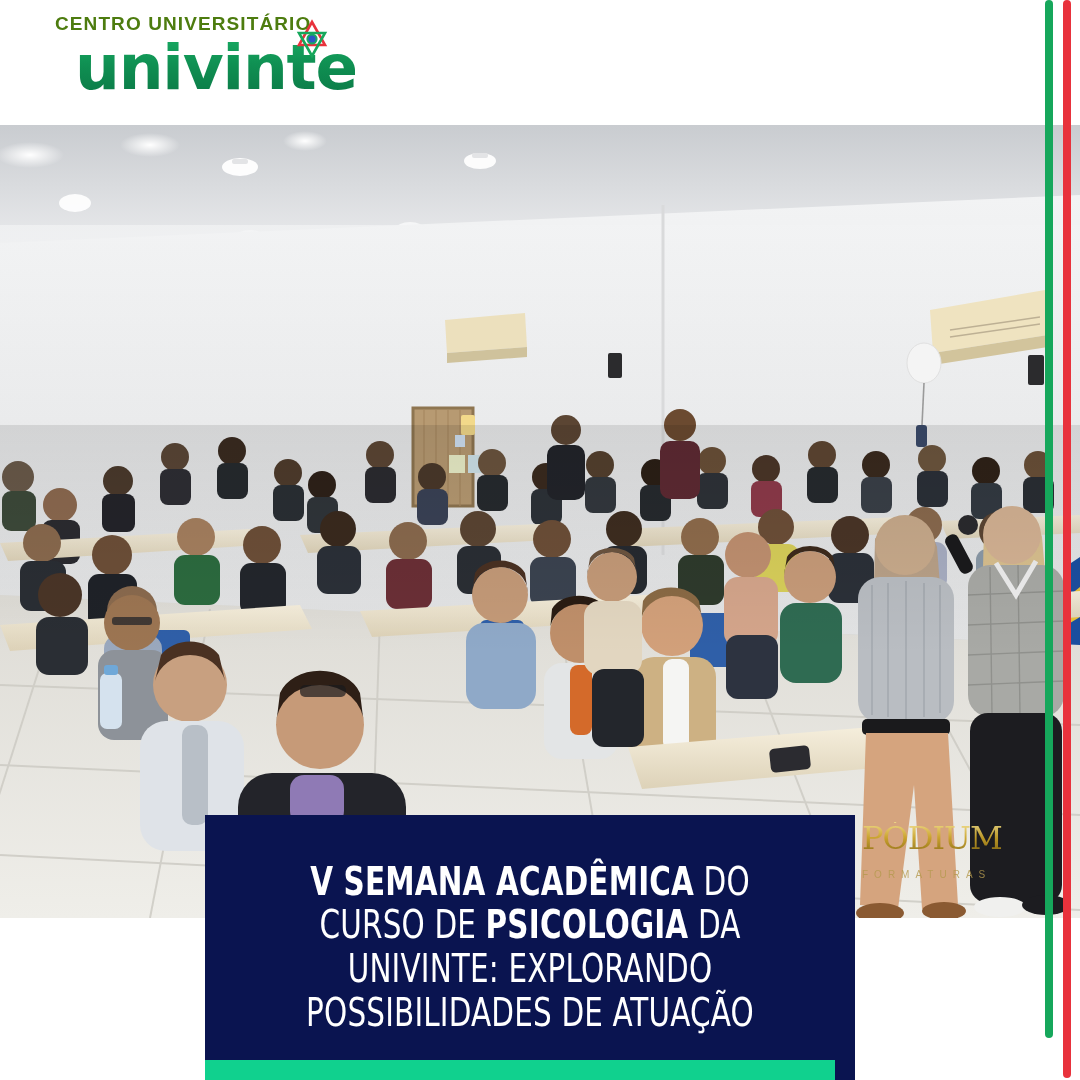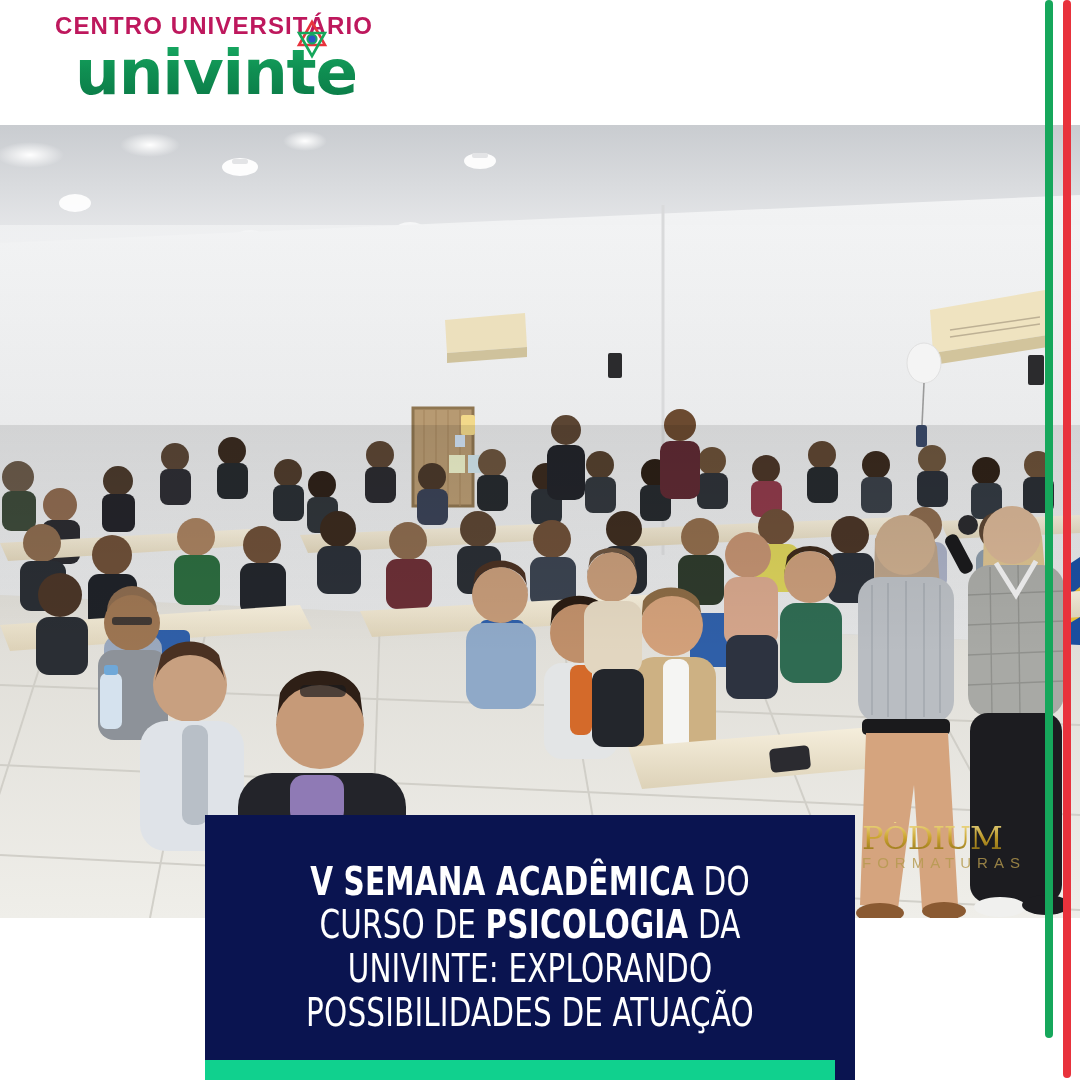--- a/index.html
+++ b/index.html
@@ -23,24 +23,24 @@
   .header-band {
     position:absolute; left:0; top:0;
     width:1080px; height:125px;
     background:#ffffff;
   }
   .logo-wrap {
     position:absolute; left:55px; top:14px;
     width:300px; height:92px;
   }
   .logo-top {
-    font-size:24px;
+    font-size:19px;
     font-weight:bold;
     letter-spacing:1.1px;
-    color:#be185d;
+    color:#4d7c0f;
     line-height:1;
     font-family:"Liberation Sans", sans-serif;
     white-space:nowrap;
   }
   .logo-main {
     position:relative;
     margin-top:5px;
     font-size:63px;
     font-weight:bold;
     letter-spacing:-1.2px;
@@ -124,23 +124,23 @@
     font-size:32px;
     letter-spacing:-1px;
     background:linear-gradient(180deg,#f3e08a 0%,#c9a227 50%,#8a6c12 100%);
     -webkit-background-clip:text;
     background-clip:text;
     color:transparent;
     line-height:1;
     opacity:0.92;
   }
   .wm-sub {
-    margin-top:0;
+    margin-top:15px;
     font-family:"Liberation Sans", sans-serif;
-    font-size:15px;
+    font-size:10px;
     letter-spacing:6px;
     color:#b59a4e;
     opacity:0.8;
   }
 </style>
 </head>
 <body>
 
 <div id="poster">
 

